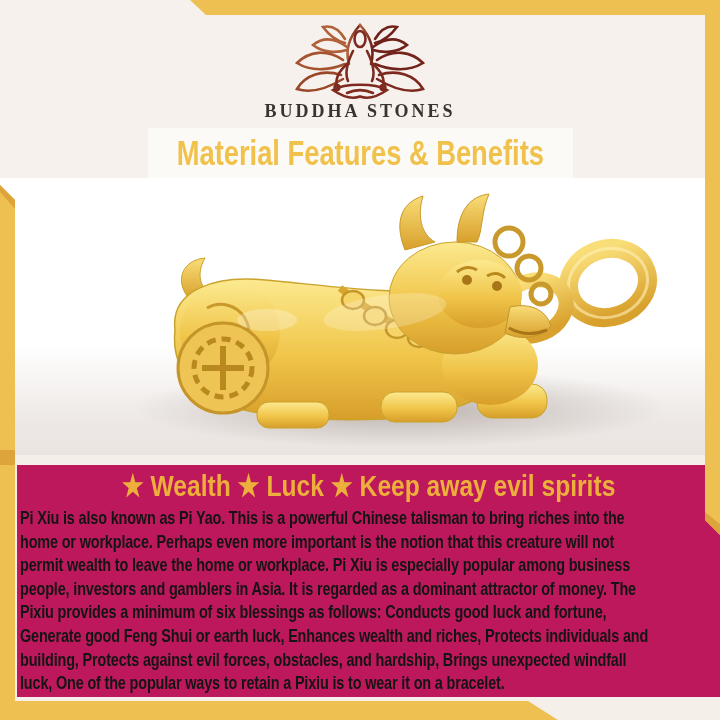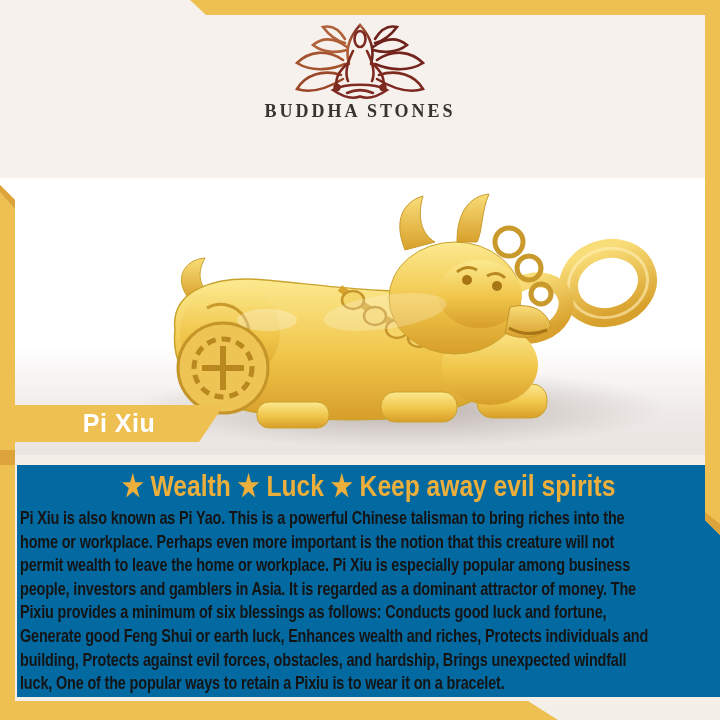--- a/index.html
+++ b/index.html
@@ -33,21 +33,21 @@
                clip-path:polygon(0 0,15px 15px,15px 24px,0 7px);}
   .ribbon-left-dark{position:absolute;left:0;top:450px;width:15px;height:15px;background:#dda43c;}
   .label-band{position:absolute;left:0;top:405px;width:224px;height:37px;background:#eec052;
               clip-path:polygon(0 0,224px 0,199px 37px,0 37px);
               display:flex;align-items:center;justify-content:center;}
   .label-text{font-size:25px;font-weight:700;color:#ffffff;padding-left:14px;letter-spacing:.5px;}
   .band-bottom{position:absolute;left:0;top:701px;width:560px;height:19px;background:#eec052;
                clip-path:polygon(0 0,528px 0,558px 19px,0 19px);}
   
   .bottom-section{position:absolute;left:0;top:455px;width:720px;height:265px;background:#f4efe9;}
-  .text-panel{position:absolute;left:17px;top:465px;width:703px;height:232px;background:#0369a1;}
+  .text-panel{position:absolute;left:17px;top:465px;width:703px;height:232px;background:#be185d;}
   .benefit-headline{position:absolute;left:0;top:2px;width:703px;text-align:center;
                     font-size:30px;line-height:38px;font-weight:700;color:#ecaf3b;white-space:nowrap;
                     transform:scaleX(.82);transform-origin:center;}
   .benefit-lines{position:absolute;left:3px;top:41px;width:900px;
                  transform:scaleX(.78);transform-origin:left top;}
   .benefit-lines div{white-space:nowrap;font-size:18.5px;line-height:23.6px;font-weight:700;
                      color:#141414;letter-spacing:-.2px;}
 </style>
 </head>
 <body>
@@ -86,20 +86,23 @@
         <path d="M 63 40 C 54 48 50 56 52 63" stroke="#7e2a20"></path>
         <path d="M 87 40 C 96 48 100 56 98 63" stroke="#7e2a20"></path>
         <circle cx="52" cy="64.5" r="2.4" stroke="#7e2a20"></circle>
         <circle cx="98" cy="64.5" r="2.4" stroke="#7e2a20"></circle>
 
         <path d="M 48 67 C 60 60 90 60 102 67 C 92 74 82 76 75 73.5 C 68 76 58 74 48 67 Z" stroke="#7e2a20"></path>
         <path d="M 62 70 C 70 66.5 80 66.5 88 70" stroke="#7e2a20"></path>
       </g>
     </svg>
     <div class="brand-name">BUDDHA STONES</div>
+    <div class="banner">
+      <span class="banner-title">Material Features &amp; Benefits</span>
+    </div>
   </div>
 
   <div class="photo-section">
     <div class="photo-floor"></div>
   </div>
 
   <svg class="pendant-svg" viewBox="0 0 620 278">
     <defs>
       <radialGradient id="shadow" cx="50%" cy="50%" r="50%">
         <stop offset="0" stop-color="rgba(110,96,88,.42)"></stop>
@@ -192,18 +195,15 @@
         <div>luck, One of the popular ways to retain a Pixiu is to wear it on a bracelet.</div>
       </div>
   </div>
 
   <div class="band-top"></div>
   <div class="ribbon-right"></div>
   <div class="ribbon-right-shade"></div>
   <div class="ribbon-left"></div>
   <div class="ribbon-left-shade"></div>
   <div class="ribbon-left-dark"></div>
-  <div class="label-band">
-    <span class="label-text">Pi Xiu</span>
-  </div>
   <div class="band-bottom"></div>
 
 </div>
 
 </body></html>

